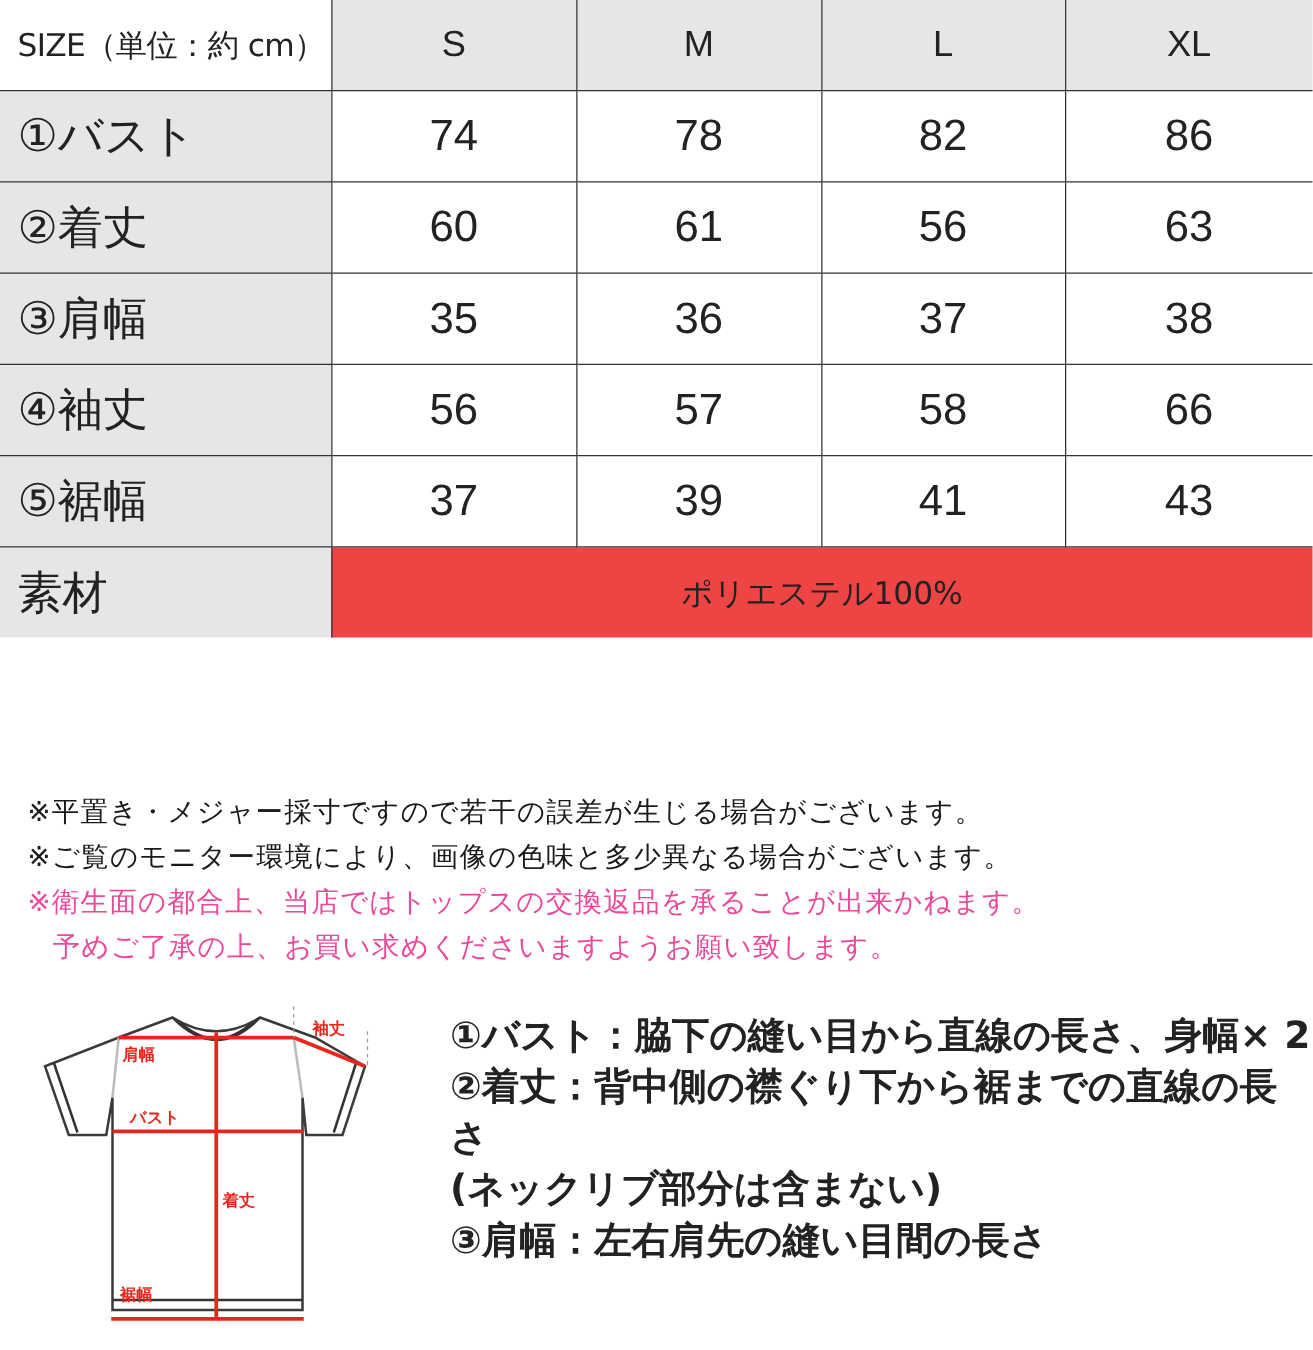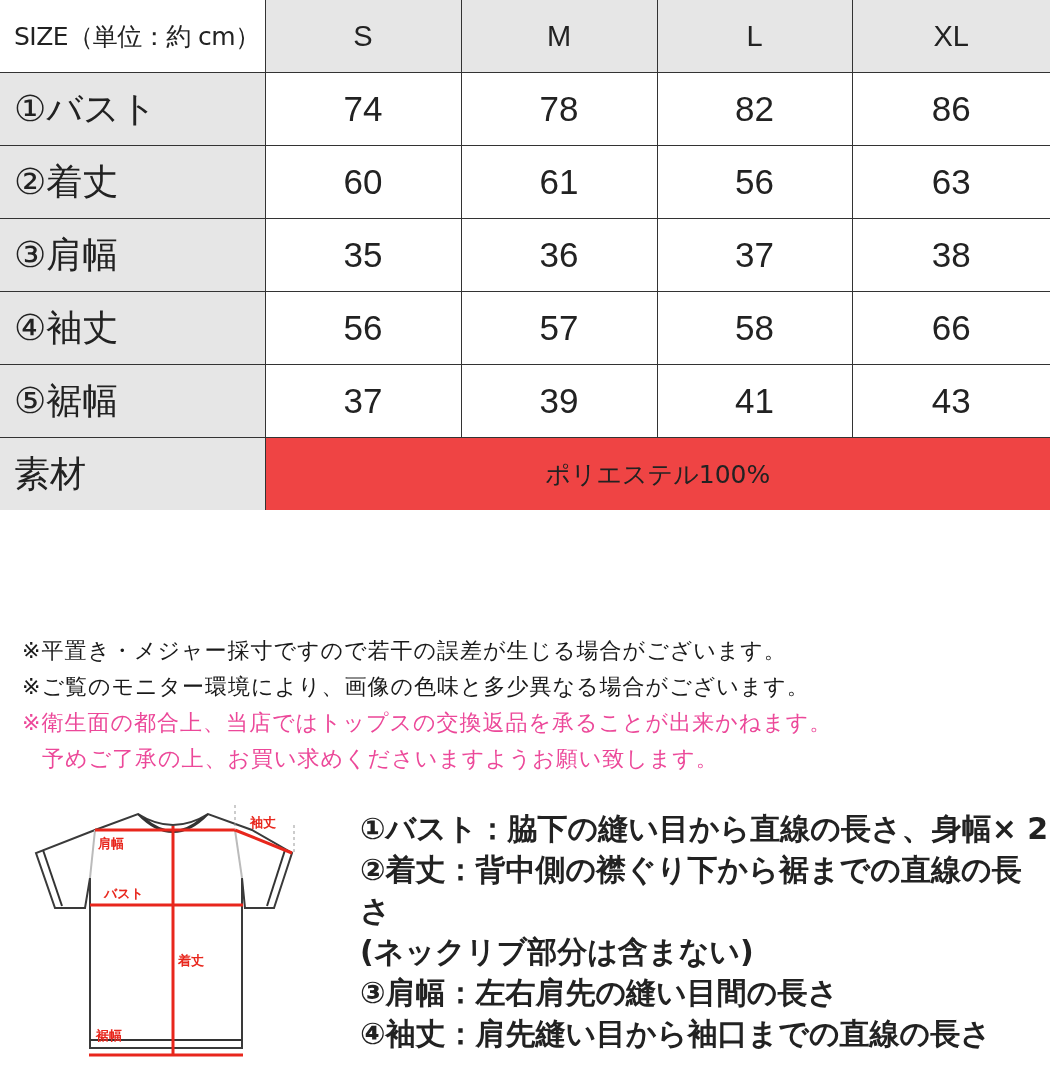--- a/index.html
+++ b/index.html
@@ -124,14 +124,13 @@
       <text x="66" y="240">裾幅</text>
     </g>
   </svg>
 </div>
 
 <div class="defs">
   <div>①バスト：脇下の縫い目から直線の長さ、身幅× 2</div>
   <div>②着丈：背中側の襟ぐり下から裾までの直線の長さ</div>
   <div>(ネックリブ部分は含まない)</div>
   <div>③肩幅：左右肩先の縫い目間の長さ</div>
-  <div>④袖丈：肩先縫い目から袖口までの直線の長さ</div>
 </div>
 
 </body></html>

